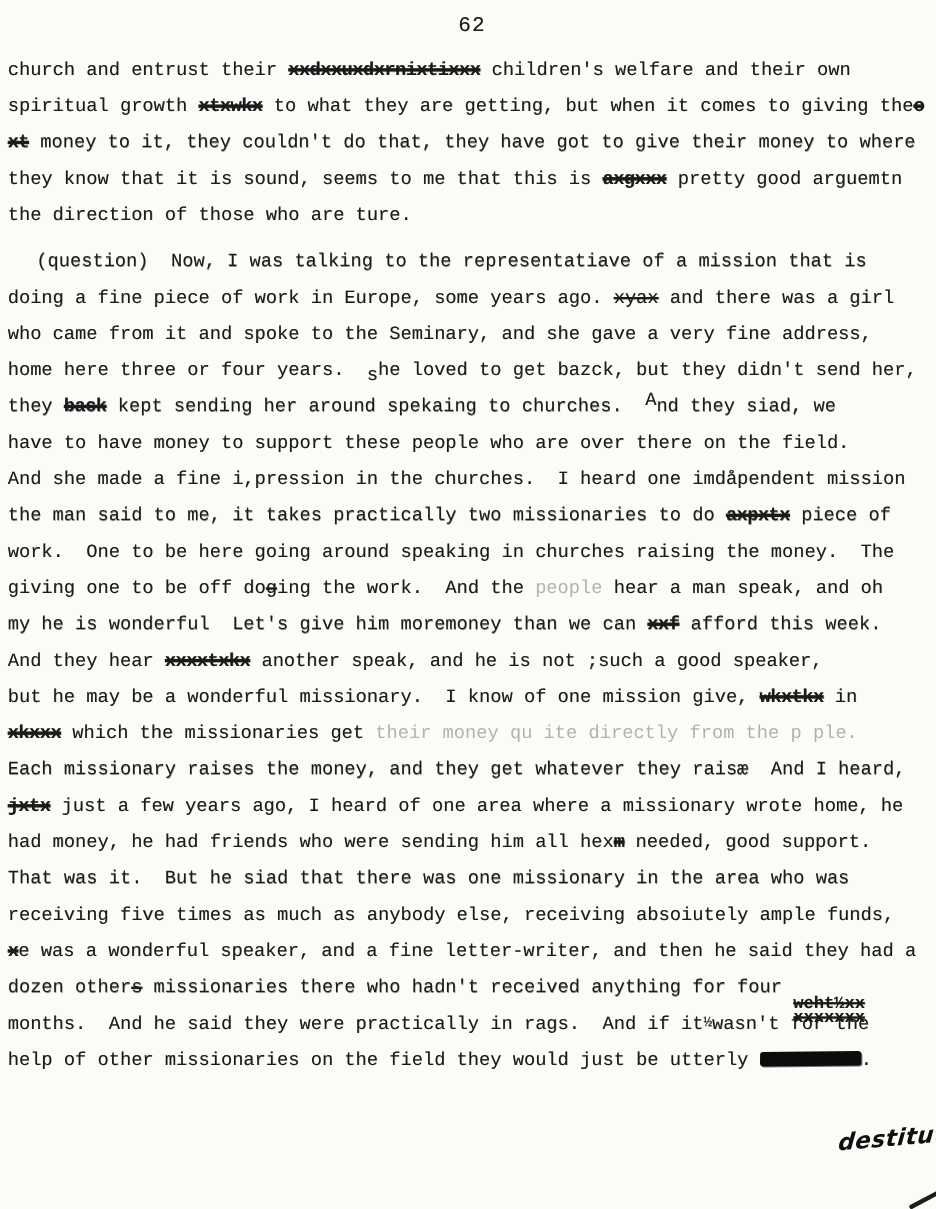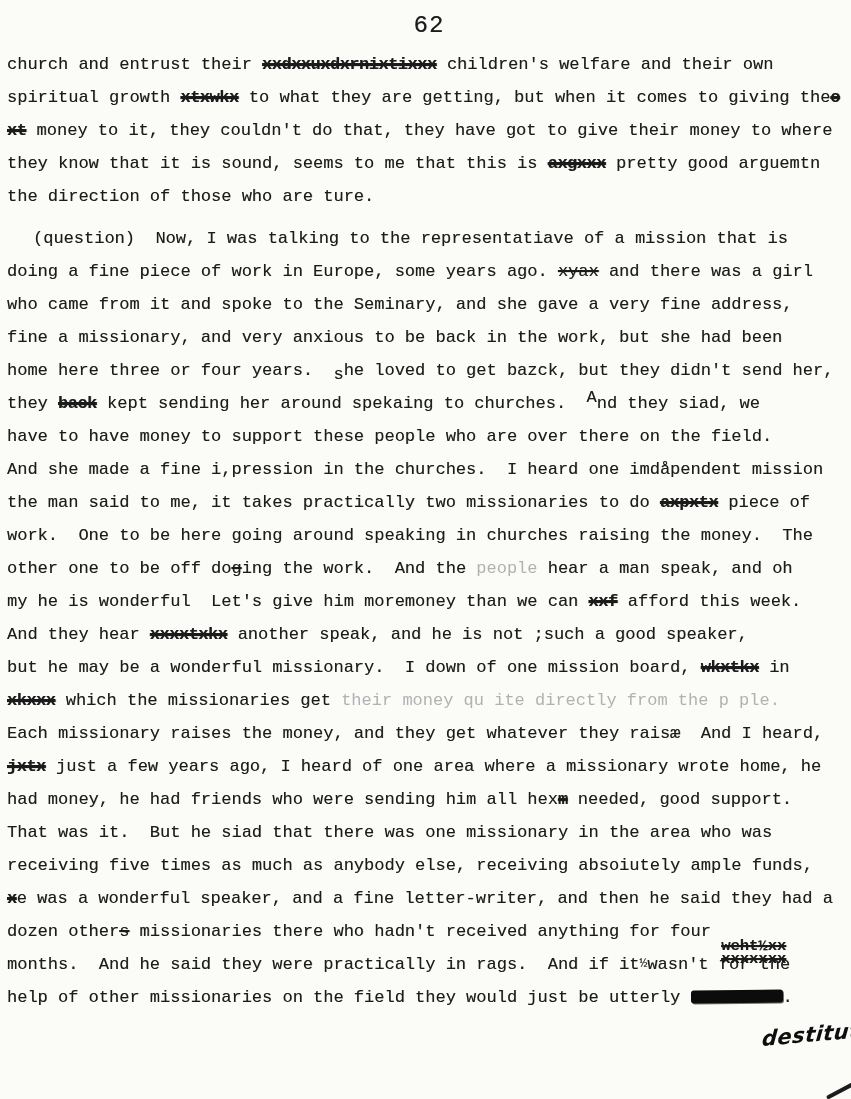--- a/index.html
+++ b/index.html
@@ -11,21 +11,21 @@
     overflow:hidden;
     position:relative;
   }
   .page{
     position:absolute;inset:0;
     padding:12px 0 0 7px;
     box-sizing:border-box;
   }
   .pageno{
     text-align:center;
-    font-size:24px;
+    font-size:19px;
     letter-spacing:1px;
     height:22px;
     margin-bottom:14px;
     text-shadow:0.3px 0.3px 0.6px rgba(0,0,0,.45);
   }
   .body-text{font-size:17px;}
   .line{
     white-space:pre;
     line-height:33px;
     height:33px;
@@ -89,31 +89,30 @@
   <div class="pageno">62</div>
   <div class="body-text">
       <div class="line"><span class="sg-n">church and entrust their </span><span class="sg-b">xxdxxuxdxrnixtixxx</span><span class="sg-n"> children's welfare and their own</span></div>
       <div class="line"><span class="sg-n">spiritual growth </span><span class="sg-b">xtxwkx</span><span class="sg-n"> to what they are getting, but when it comes to giving the</span><span class="sg-b">o</span></div>
       <div class="line"><span class="sg-b">xt</span><span class="sg-n"> money to it, they couldn't do that, they have got to give their money to where</span></div>
       <div class="line"><span class="sg-n">they know that it is sound, seems to me that this is </span><span class="sg-b">axgxxx</span><span class="sg-n"> pretty good arguemtn</span></div>
       <div class="line"><span class="sg-n">the direction of those who are ture.</span></div>
       <div class="line indent para"><span class="sg-n">(question)  Now, I was talking to the representatiave of a mission that is</span></div>
       <div class="line"><span class="sg-n">doing a fine piece of work in Europe, some years ago. </span><span class="sg-x">xyax</span><span class="sg-n"> and there was a girl</span></div>
       <div class="line"><span class="sg-n">who came from it and spoke to the Seminary, and she gave a very fine address,</span></div>
-      <div class="line"><span class="sg-n">fine a missionary, and very anxious to be back in the work, but she had been</span></div>
       <div class="line"><span class="sg-n">home here three or four years.  </span><span class="sg-sub">s</span><span class="sg-n">he loved to get bazck, but they didn't send her,</span></div>
       <div class="line"><span class="sg-n">they </span><span class="sg-b">back</span><span class="sg-n"> kept sending her around spekaing to churches.  </span><span class="sg-sup">A</span><span class="sg-n">nd they siad, we</span></div>
       <div class="line"><span class="sg-n">have to have money to support these people who are over there on the field.</span></div>
       <div class="line"><span class="sg-n">And she made a fine i,pression in the churches.  I heard one imdåpendent mission</span></div>
       <div class="line"><span class="sg-n">the man said to me, it takes practically two missionaries to do </span><span class="sg-b">axpxtx</span><span class="sg-n"> piece of</span></div>
       <div class="line"><span class="sg-n">work.  One to be here going around speaking in churches raising the money.  The</span></div>
-      <div class="line"><span class="sg-n">other one to be off do</span><span class="sg-x">g</span><span class="sg-n">ing the work.  And the </span><span class="sg-f">people</span><span class="sg-n"> hear a man speak, and oh</span></div>
+      <div class="line"><span class="sg-n">giving one to be off do</span><span class="sg-x">g</span><span class="sg-n">ing the work.  And the </span><span class="sg-f">people</span><span class="sg-n"> hear a man speak, and oh</span></div>
       <div class="line"><span class="sg-n">my he is wonderful  Let's give him moremoney than we can </span><span class="sg-b">xxf</span><span class="sg-n"> afford this week.</span></div>
       <div class="line"><span class="sg-n">And they hear </span><span class="sg-b">xxxxtxkx</span><span class="sg-n"> another speak, and he is not ;such a good speaker,</span></div>
-      <div class="line"><span class="sg-n">but he may be a wonderful missionary.  I down of one mission board, </span><span class="sg-b">wkxtkx</span><span class="sg-n"> in</span></div>
+      <div class="line"><span class="sg-n">but he may be a wonderful missionary.  I know of one mission give, </span><span class="sg-b">wkxtkx</span><span class="sg-n"> in</span></div>
       <div class="line"><span class="sg-b">xkxxx</span><span class="sg-n"> which the missionaries get </span><span class="sg-f">their money qu ite directly from the p ple.</span></div>
       <div class="line"><span class="sg-n">Each missionary raises the money, and they get whatever they raisæ  And I heard,</span></div>
       <div class="line"><span class="sg-b">jxtx</span><span class="sg-n"> just a few years ago, I heard of one area where a missionary wrote home, he</span></div>
       <div class="line"><span class="sg-n">had money, he had friends who were sending him all hex</span><span class="sg-b">m</span><span class="sg-n"> needed, good support.</span></div>
       <div class="line"><span class="sg-n">That was it.  But he siad that there was one missionary in the area who was</span></div>
       <div class="line"><span class="sg-n">receiving five times as much as anybody else, receiving absoiutely ample funds,</span></div>
       <div class="line"><span class="sg-b">x</span><span class="sg-n">e was a wonderful speaker, and a fine letter-writer, and then he said they had a</span></div>
       <div class="line"><span class="sg-n">dozen other</span><span class="sg-x">s</span><span class="sg-n"> missionaries there who hadn't received anything for four </span><span class="sg-stk"><span>weht½xx</span><span>xxxxxxx</span></span></div>
       <div class="line"><span class="sg-n">months.  And he said they were practically in rags.  And if it</span><span class="sg-half">½</span><span class="sg-n">wasn't for the</span></div>
       <div class="line"><span class="sg-n">help of other missionaries on the field they would just be utterly </span><span class="sg-blk"></span><span class="sg-n">.</span></div>

